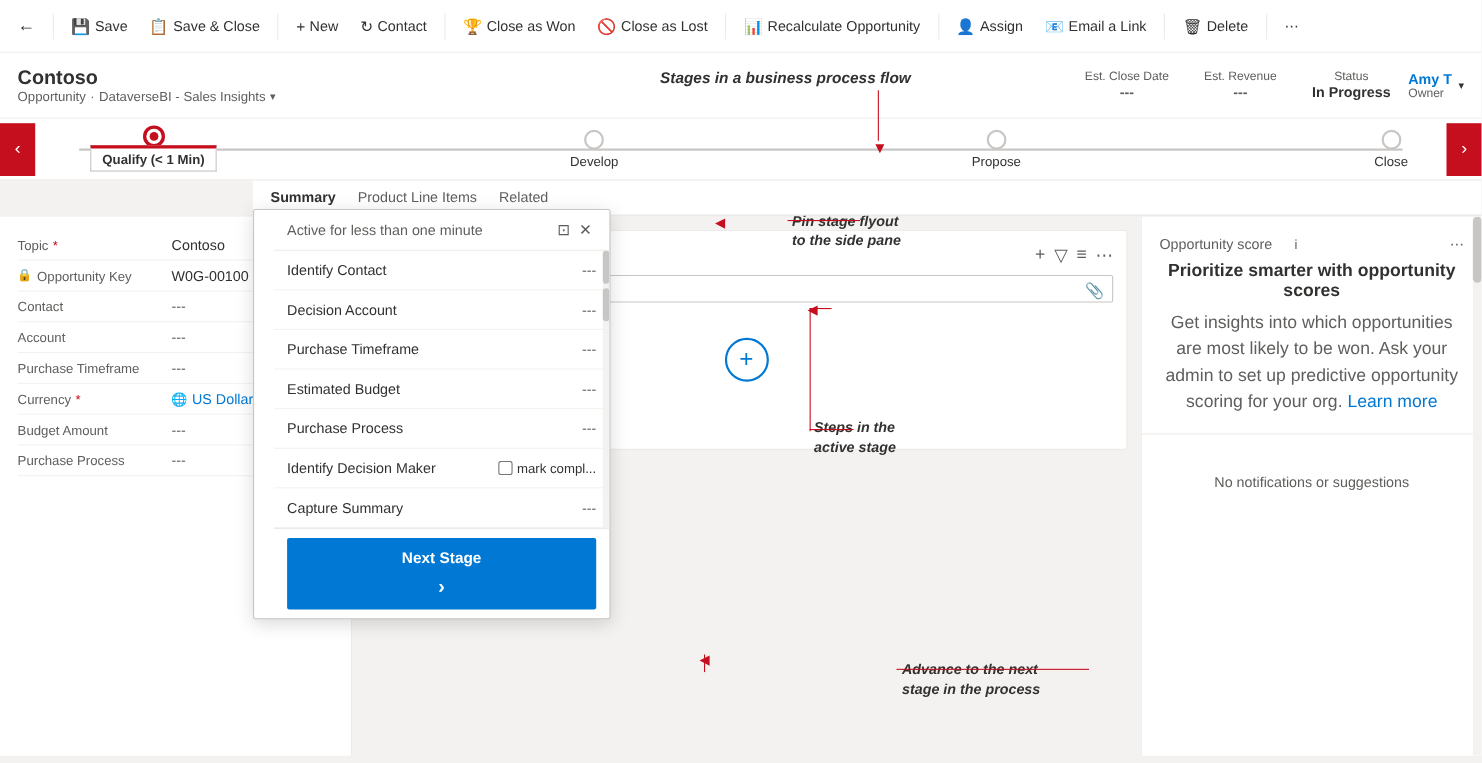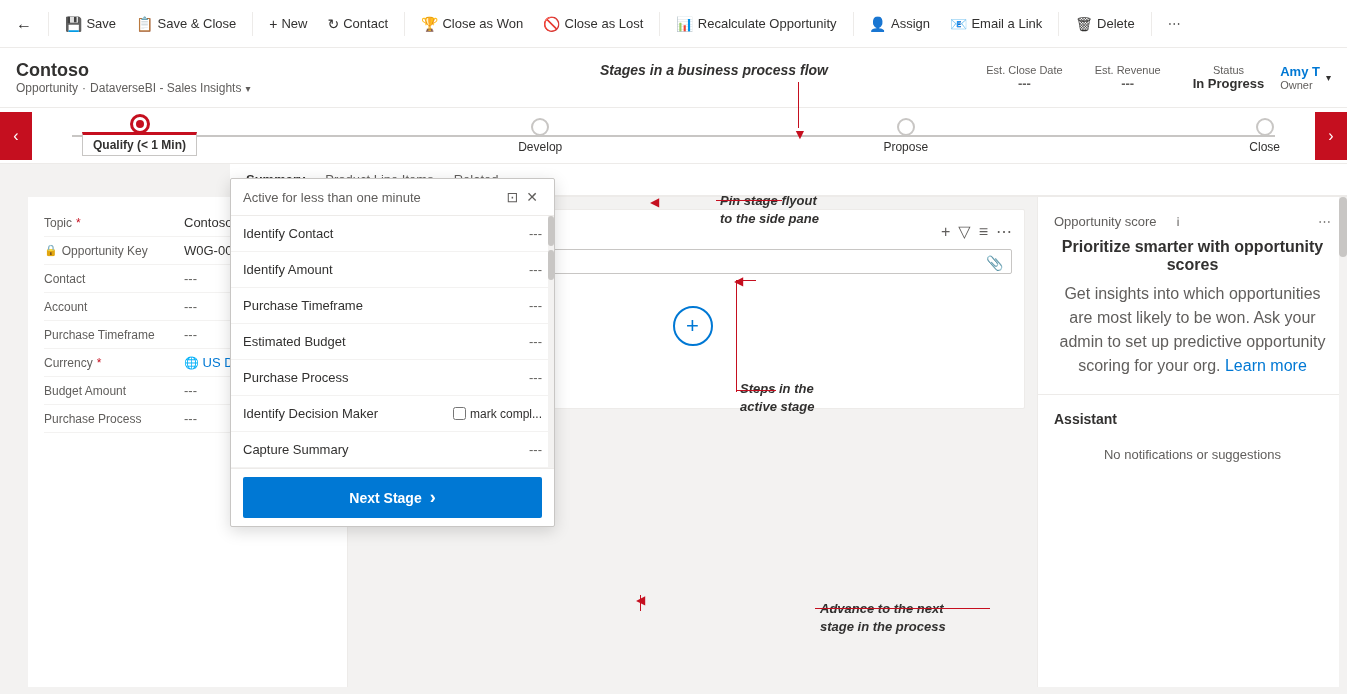--- a/index.html
+++ b/index.html
@@ -247,28 +247,29 @@
 
     .assistant-card {
       padding: 16px;
     }
     .assistant-title { font-size: 14px; font-weight: 600; margin-bottom: 12px; }
     .assistant-empty { font-size: 13px; color: #605e5c; text-align: center; margin-top: 20px; }
 
     
     .flyout-overlay {
       position: absolute;
-      top: 178px;
+      top: 190px;
       left: 230px;
       width: 325px;
       background: #fff;
       border: 1px solid #c8c6c4;
       box-shadow: 0 4px 16px rgba(0,0,0,0.15);
       z-index: 100;
       border-radius: 2px;
+      padding-left: 18px;
     }
     .flyout-header {
       display: flex;
       align-items: center;
       padding: 8px 12px;
       border-bottom: 1px solid #edebe9;
     }
     .flyout-title { font-size: 13px; color: #605e5c; flex: 1; }
     .flyout-pin-btn, .flyout-close-btn {
       background: transparent;
@@ -308,20 +309,21 @@
       color: #fff;
       border: none;
       font-size: 14px;
       font-weight: 600;
       cursor: pointer;
       display: flex;
       align-items: center;
       justify-content: center;
       gap: 8px;
       border-radius: 2px;
+      flex-direction: column;
     }
 
     
     .annotation-container {
       position: absolute;
       top: 0; left: 0;
       width: 1347px;
       height: 694px;
       pointer-events: none;
       z-index: 200;
@@ -345,21 +347,21 @@
     }
 
     
     .page { width: 1347px; height: 694px; position: relative; overflow: hidden; }
 
     
     .toolbar-row { height: 48px; }
     .header-row { height: 60px; display: flex; align-items: center; background: #fff; padding: 0 16px; border-bottom: 1px solid #edebe9; }
     .stage-row { height: 56px; background: #fff; border-bottom: 1px solid #edebe9; display: flex; align-items: center; position: relative; overflow: visible; }
 
-    .content-area { display: flex; height: calc(694px - 164px); position: relative; margin-left: 28px; }
+    .content-area { display: flex; height: calc(694px - 164px); position: relative; }
 
     
     .qualify-tab {
       background: #fff;
       border: 1px solid #c8c6c4;
       border-top: 3px solid #c50f1f;
       border-radius: 0;
       padding: 4px 12px;
       font-size: 12px;
       font-weight: 600;
@@ -602,21 +604,20 @@
           <span class="score-dots">⋯</span>
         </div>
         <div class="score-heading">Prioritize smarter with opportunity scores</div>
         <div class="score-body">
           <span>Get insights into which opportunities are most likely to be won. Ask your admin to set up predictive opportunity scoring for your org.</span>
           <a class="score-link">Learn more</a>
         </div>
       </div>
 
       <div class="assistant-card">
-        <div class="assistant-title">Assistant</div>
         <div class="assistant-empty">No notifications or suggestions</div>
       </div>
 
       <div class="scrollbar-track">
         <div class="scrollbar-thumb"></div>
       </div>
     </div>
 
   </div>
 
@@ -627,21 +628,21 @@
       <button class="flyout-close-btn">✕</button>
     </div>
 
     <div class="flyout-body">
 
       <div class="flyout-step">
         <span class="flyout-step-label">Identify Contact</span>
         <span class="flyout-step-value">---</span>
       </div>
       <div class="flyout-step">
-        <span class="flyout-step-label">Identify Amount</span>
+        <span class="flyout-step-label">Decision Account</span>
         <span class="flyout-step-value">---</span>
       </div>
       <div class="flyout-step">
         <span class="flyout-step-label">Purchase Timeframe</span>
         <span class="flyout-step-value">---</span>
       </div>
       <div class="flyout-step">
         <span class="flyout-step-label">Estimated Budget</span>
         <span class="flyout-step-value">---</span>
       </div>

